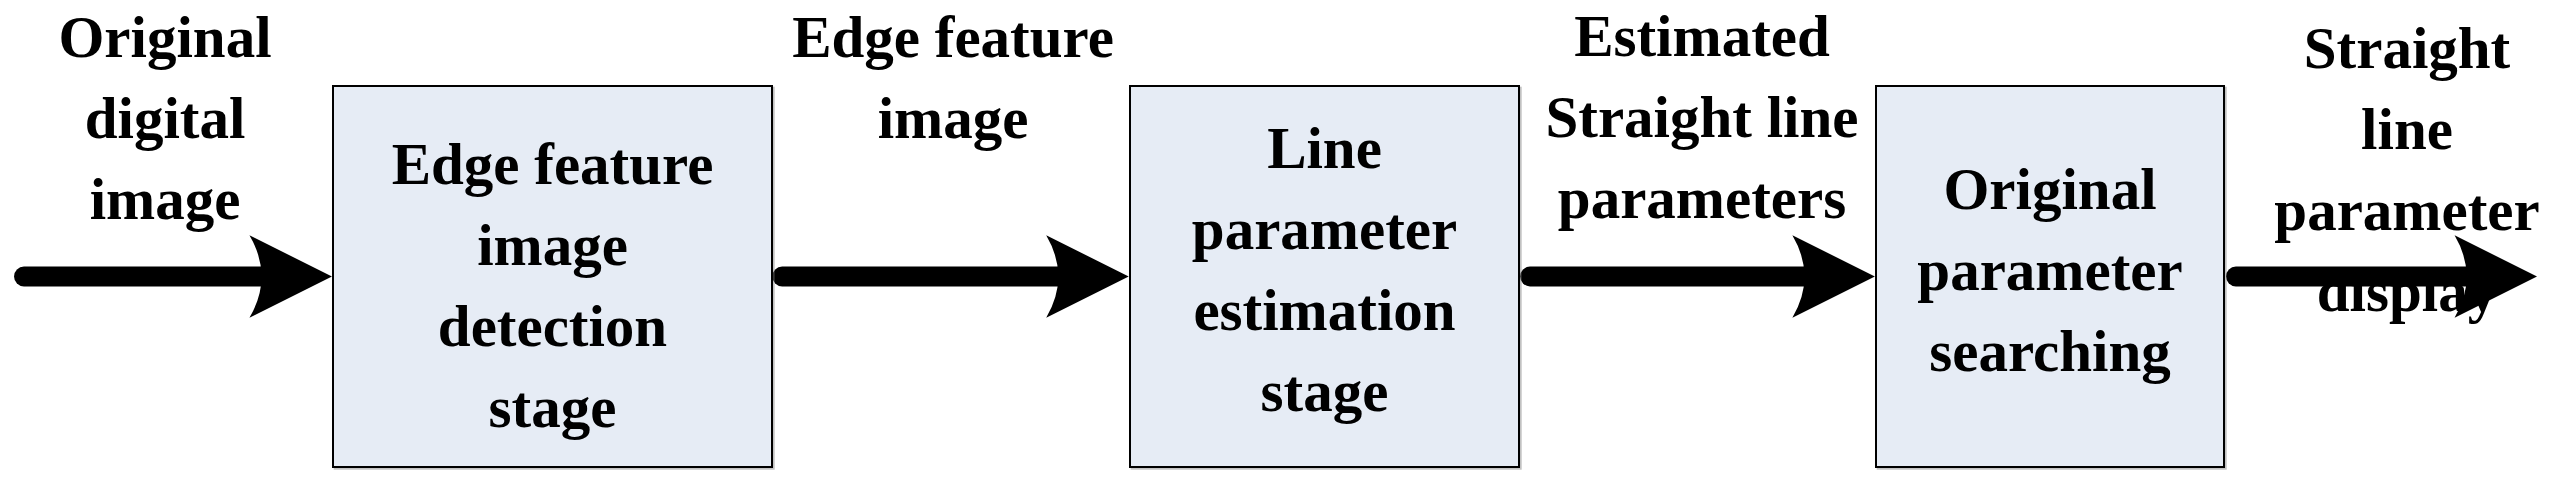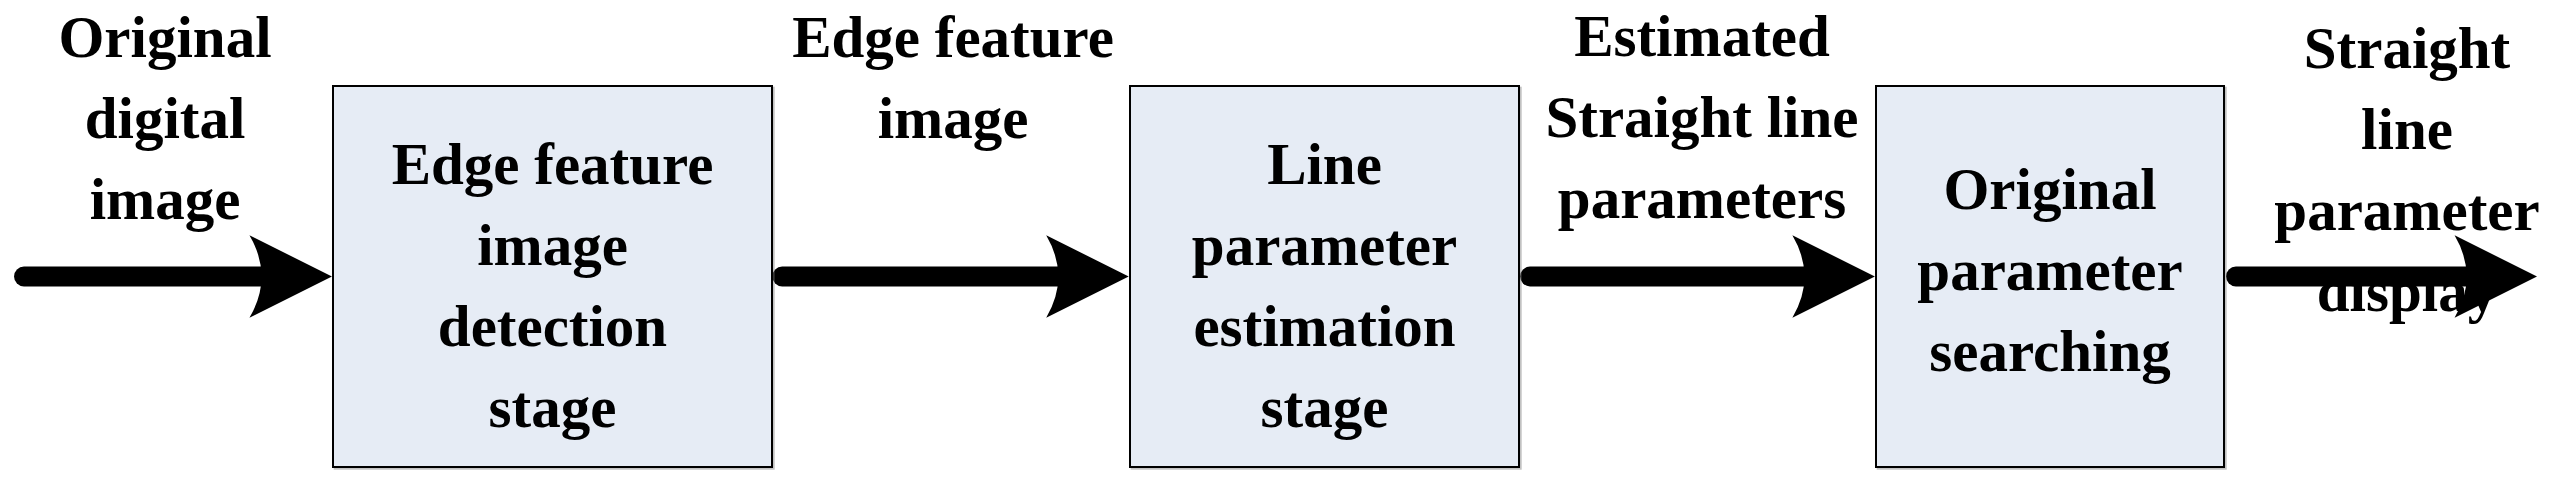--- a/index.html
+++ b/index.html
@@ -64,21 +64,21 @@
   </svg>
 
   <div class="process-box" style="left:332px;top:85px;width:441px;height:383px"></div>
   <div class="process-box" style="left:1129px;top:85px;width:391px;height:383px"></div>
   <div class="process-box" style="left:1875px;top:85px;width:350px;height:383px"></div>
 
   <div class="box-label" style="left:332px;top:124px;width:441px">Edge feature
 image
 detection
 stage</div>
-  <div class="box-label" style="left:1129px;top:124px;width:391px">Line
+  <div class="box-label" style="left:1129px;top:108px;width:391px">Line
 parameter
 estimation
 stage</div>
   <div class="box-label" style="left:1875px;top:149px;width:350px">Original
 parameter
 searching</div>
 
   <div class="flow-label" style="left:165px;top:-2.8px">Original
 digital
 image</div>

